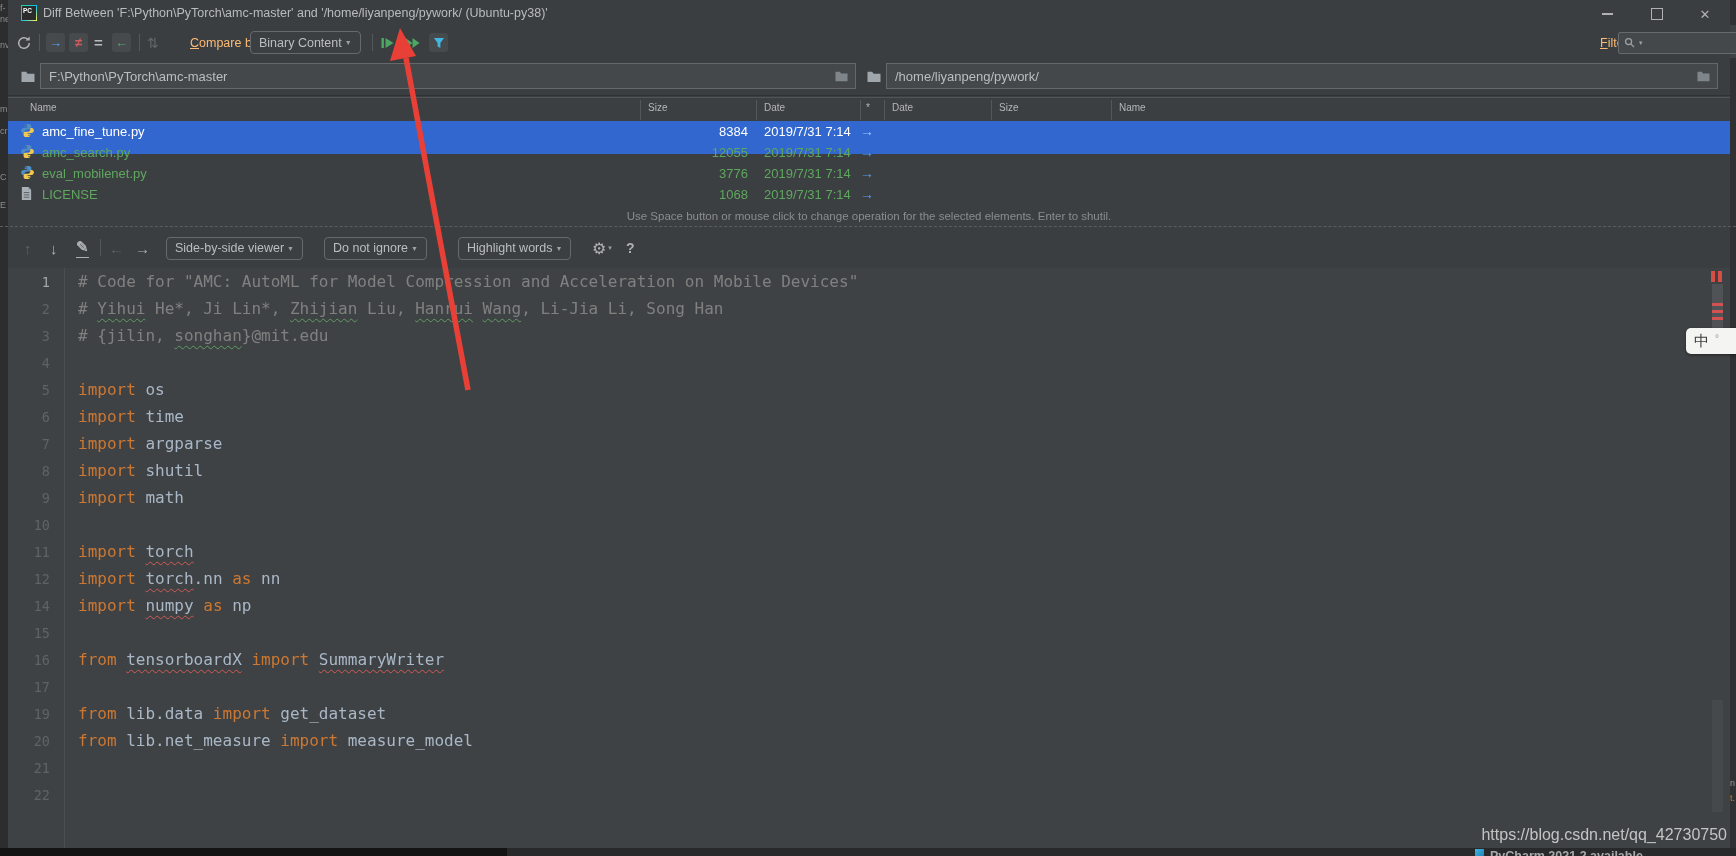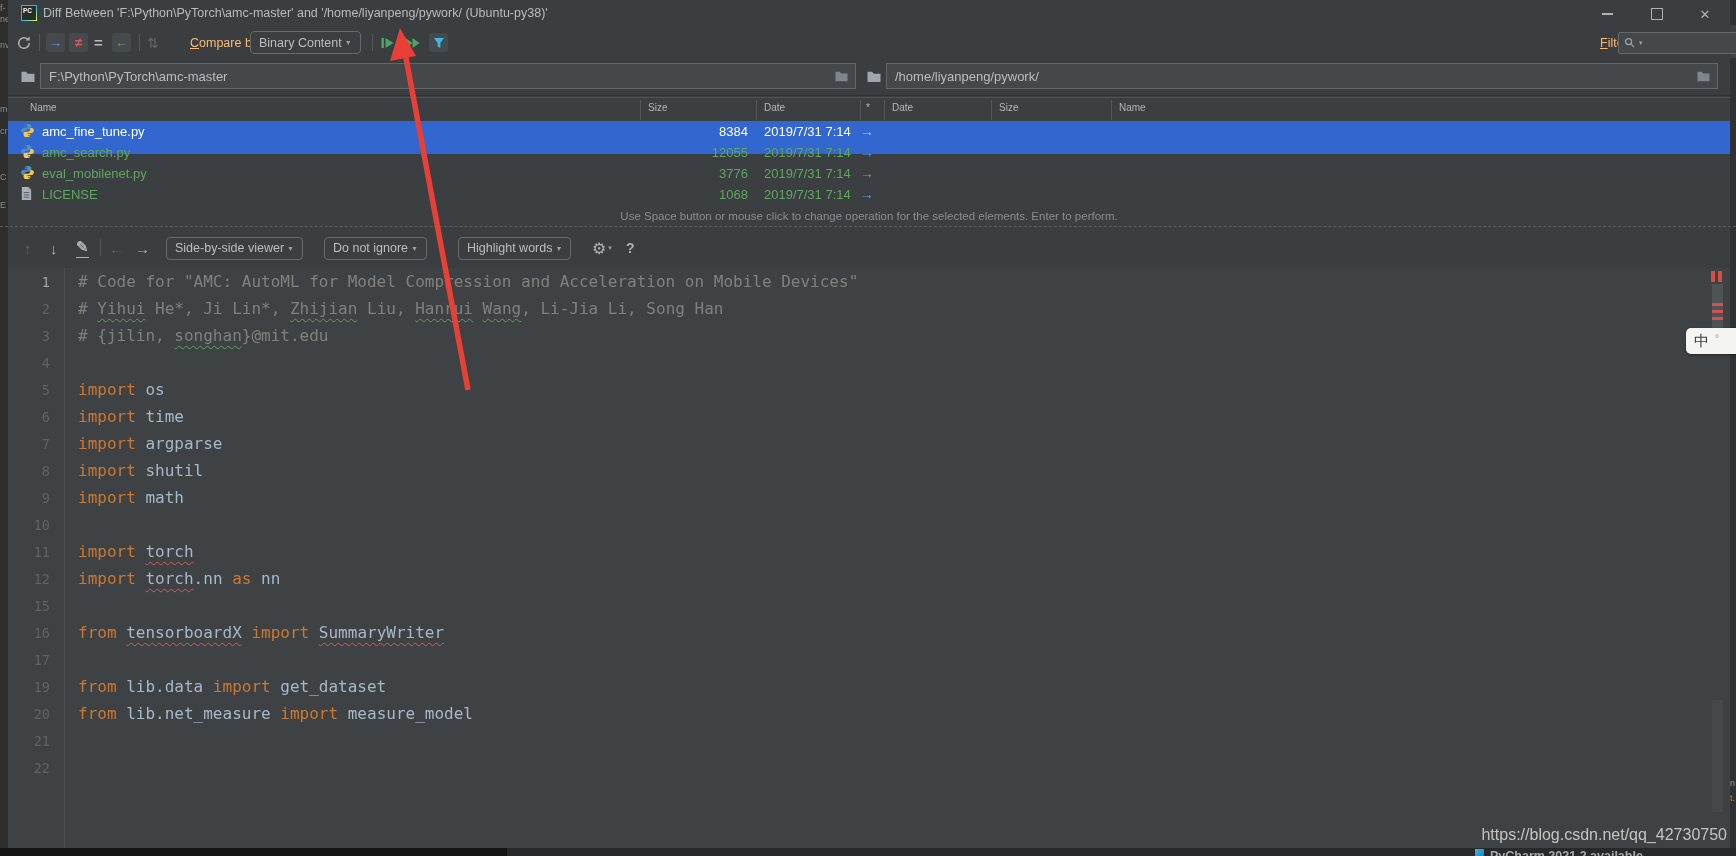--- a/index.html
+++ b/index.html
@@ -281,21 +281,21 @@
             <rect x="4" y="9" width="6" height="1" fill="#5A5F63"></rect>
             <rect x="4" y="11.5" width="6" height="1" fill="#5A5F63"></rect>
           </svg></span>
         <span class="c-name">LICENSE</span>
         <span class="c-size">1068</span>
         <span class="c-date">2019/7/31 7:14</span>
         <span class="c-op">→</span>
       </div>
     </div>
 
-  <div class="abs statushint">Use Space button or mouse click to change operation for the selected elements. Enter to perform.</div>
+  <div class="abs statushint">Use Space button or mouse click to change operation for the selected elements. Enter to shutil.</div>
   <div class="abs dashsep"></div>
 
   <div class="abs dtoolbar">
     <div class="ditem" style="left:16px;">
         <span class="dico dim">↑</span>
       </div>
     <div class="ditem" style="left:42px;">
         <span class="dico">↓</span>
       </div>
     <div class="ditem" style="left:68px;">
@@ -342,20 +342,21 @@
       <div class="cl"><span class="ln">3</span><span class="ct"><span class="com"># {jilin, </span><span class="com ug">songhan</span><span class="com">}@mit.edu</span></span></div>
       <div class="cl"><span class="ln">4</span><span class="ct"></span></div>
       <div class="cl"><span class="ln">5</span><span class="ct"><span class="kw">import</span><span> os</span></span></div>
       <div class="cl"><span class="ln">6</span><span class="ct"><span class="kw">import</span><span> time</span></span></div>
       <div class="cl"><span class="ln">7</span><span class="ct"><span class="kw">import</span><span> argparse</span></span></div>
       <div class="cl"><span class="ln">8</span><span class="ct"><span class="kw">import</span><span> shutil</span></span></div>
       <div class="cl"><span class="ln">9</span><span class="ct"><span class="kw">import</span><span> math</span></span></div>
       <div class="cl"><span class="ln">10</span><span class="ct"></span></div>
       <div class="cl"><span class="ln">11</span><span class="ct"><span class="kw">import</span><span> </span><span class="ur">torch</span></span></div>
       <div class="cl"><span class="ln">12</span><span class="ct"><span class="kw">import</span><span> </span><span class="ur">torch</span><span>.nn </span><span class="kw">as</span><span> nn</span></span></div>
+      <div class="cl"><span class="ln">14</span><span class="ct"><span class="kw">import</span><span> </span><span class="ur">numpy</span><span> </span><span class="kw">as</span><span> np</span></span></div>
       <div class="cl"><span class="ln">15</span><span class="ct"></span></div>
       <div class="cl"><span class="ln">16</span><span class="ct"><span class="kw">from</span><span> </span><span class="ur">tensorboardX</span><span> </span><span class="kw">import</span><span> </span><span class="ur">SummaryWriter</span></span></div>
       <div class="cl"><span class="ln">17</span><span class="ct"></span></div>
       <div class="cl"><span class="ln">19</span><span class="ct"><span class="kw">from</span><span> lib.data </span><span class="kw">import</span><span> get_dataset</span></span></div>
       <div class="cl"><span class="ln">20</span><span class="ct"><span class="kw">from</span><span> lib.net_measure </span><span class="kw">import</span><span> measure_model</span></span></div>
       <div class="cl"><span class="ln">21</span><span class="ct"></span></div>
       <div class="cl"><span class="ln">22</span><span class="ct"></span></div>
     </div>
 
   <div class="abs stripe-mark" style="left:1711px;top:271px;width:4px;height:11px;"></div>

